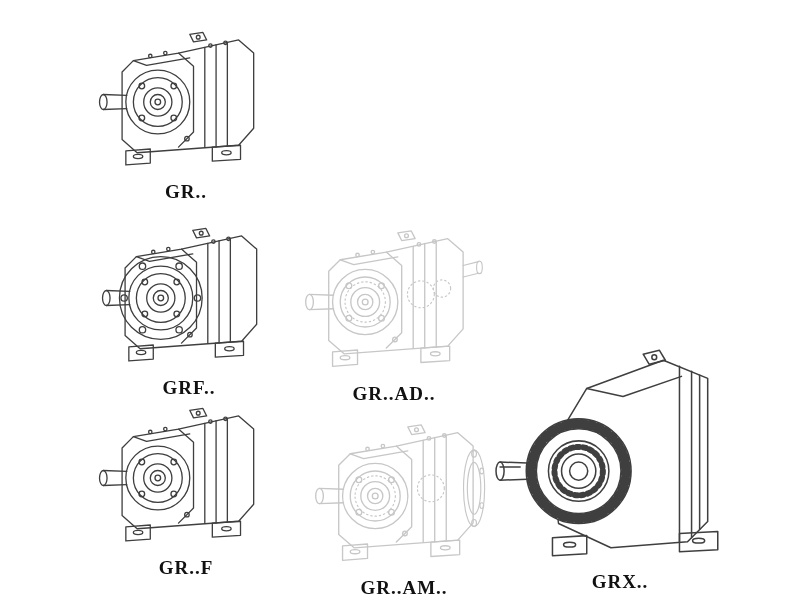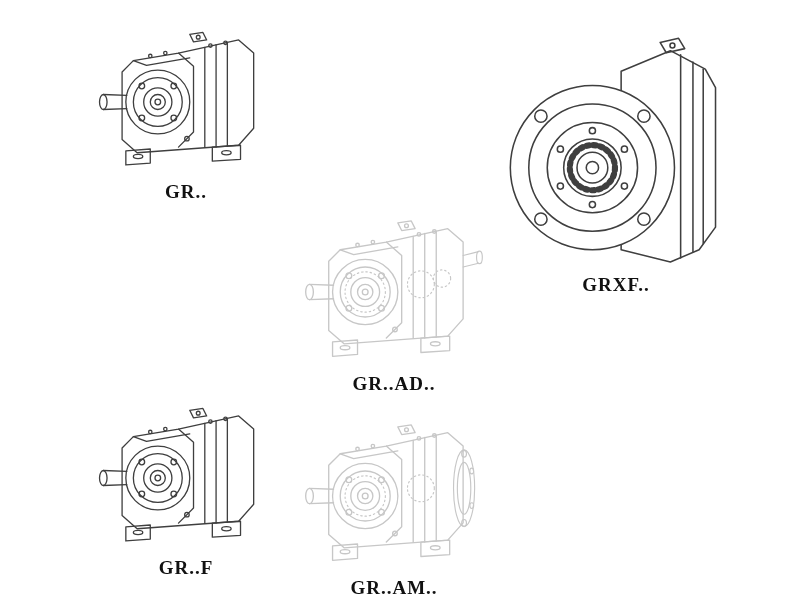--- a/index.html
+++ b/index.html
@@ -156,43 +156,49 @@
   </svg>
 
   <figure class="cell" style="left:92px;top:8px;width:188px;">
     <svg class="draw ink" viewBox="0 0 200 180">
         <use href="#gb-foot"></use>
       </svg>
     <figcaption class="label">GR..</figcaption>
   </figure>
 
 
-  <figure class="cell" style="left:498px;top:24px;width:236px;">
-    <svg class="draw ink" viewBox="0 0 230 240">
-        <use href="#gb-bigflange"></use>
-      </svg>
-    <figcaption class="label">GRXF..</figcaption>
-  </figure>
-
-
-  <figure class="cell" style="left:298px;top:196px;width:192px;">
+
+  <figure class="cell" style="left:95px;top:204px;width:188px;">
+    <svg class="draw ink" viewBox="0 0 200 180">
+        <use href="#gb-flange"></use>
+      </svg>
+    <figcaption class="label">GRF..</figcaption>
+  </figure>
+
+  <figure class="cell" style="left:298px;top:206px;width:192px;">
     <svg class="draw ghost" viewBox="0 0 200 180">
         <use href="#gb-ghost-ad"></use>
       </svg>
     <figcaption class="label">GR..AD..</figcaption>
   </figure>
 
+  <figure class="cell" style="left:494px;top:330px;width:252px;">
+    <svg class="draw ink" viewBox="0 0 250 235">
+        <use href="#gb-bigfoot"></use>
+      </svg>
+    <figcaption class="label">GRX..</figcaption>
+  </figure>
 
   <figure class="cell" style="left:92px;top:384px;width:188px;">
     <svg class="draw ink" viewBox="0 0 200 180">
         <use href="#gb-foot"></use>
       </svg>
     <figcaption class="label">GR..F</figcaption>
   </figure>
 
-  <figure class="cell" style="left:298px;top:400px;width:192px;">
+  <figure class="cell" style="left:308px;top:400px;width:192px;">
     <svg class="draw ghost" viewBox="0 0 200 180">
         <use href="#gb-ghost-am"></use>
       </svg>
     <figcaption class="label">GR..AM..</figcaption>
   </figure>
 
 </div>
 
 </body></html>

